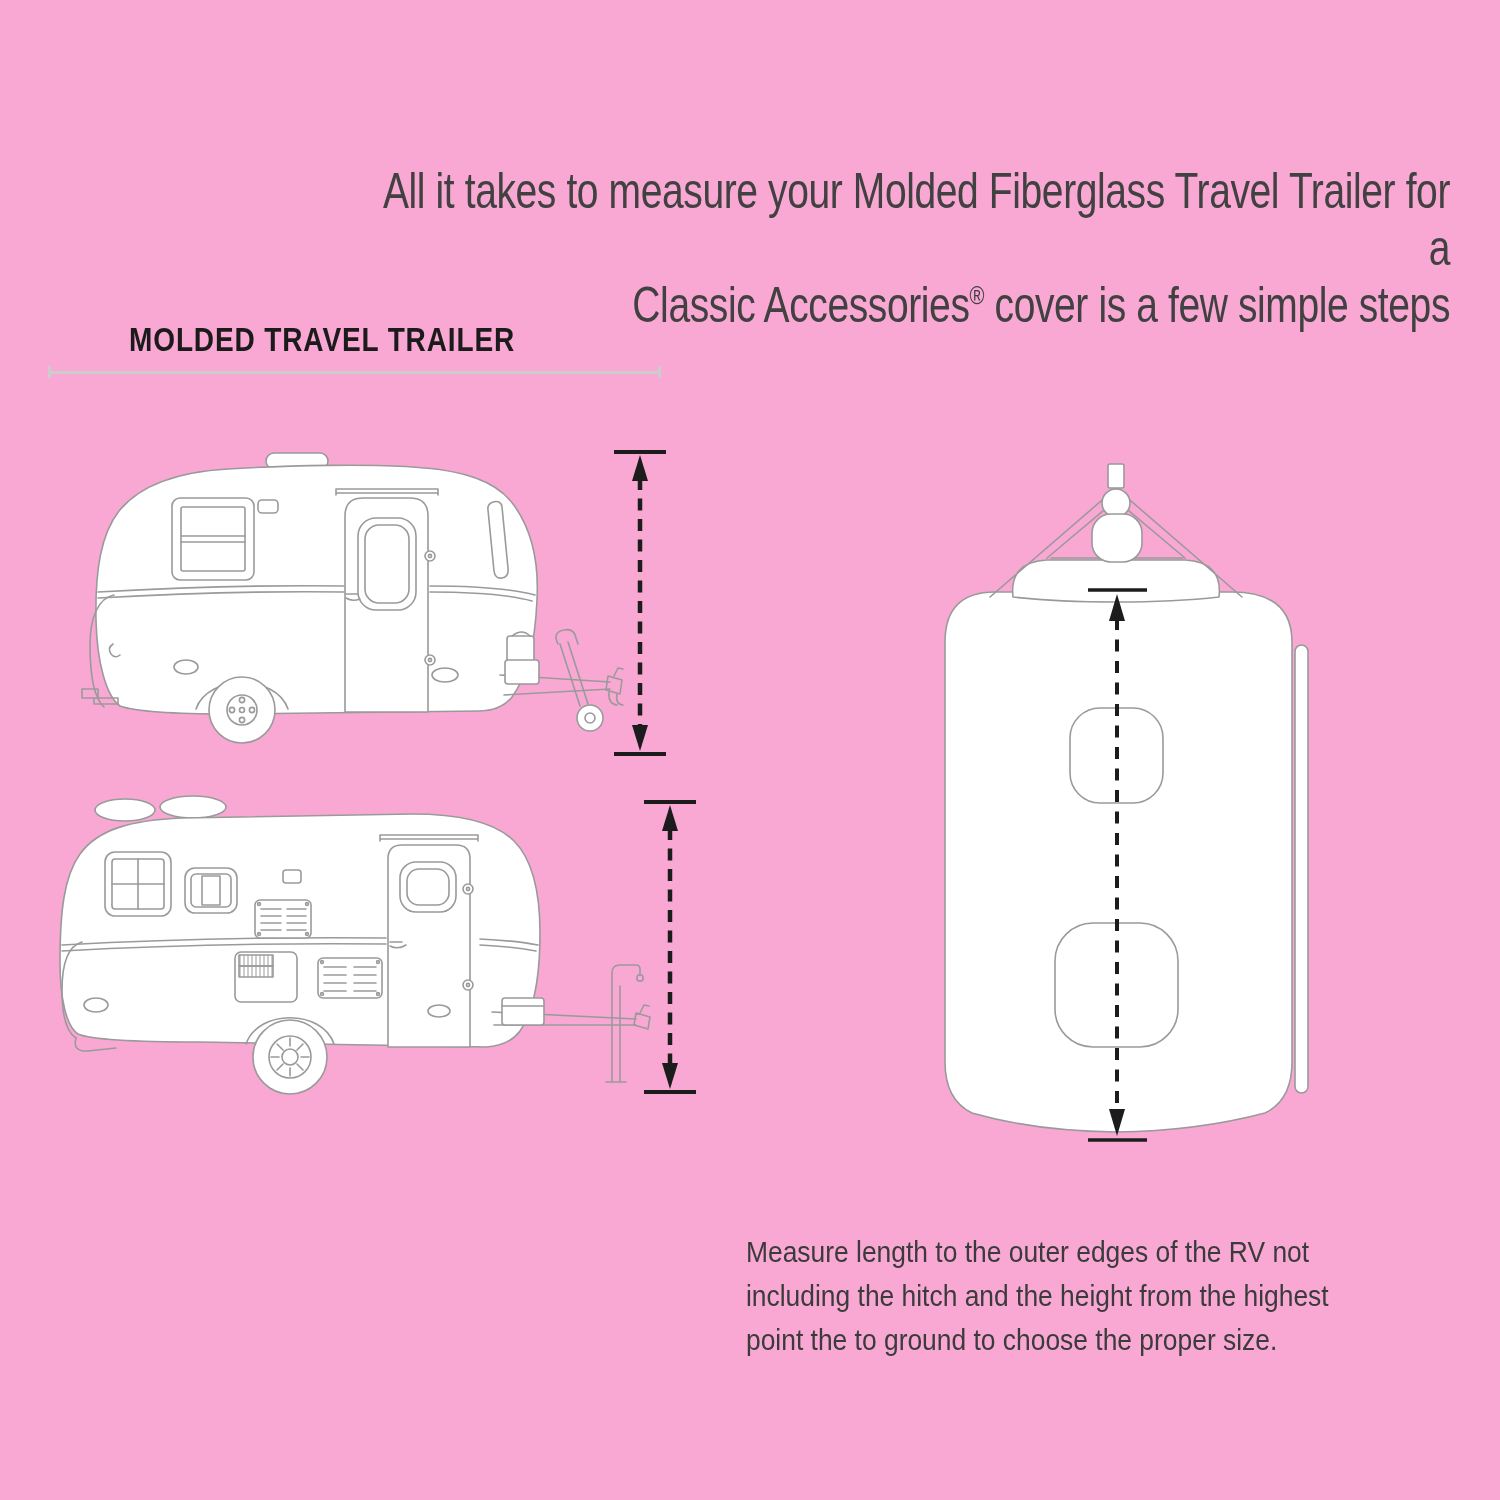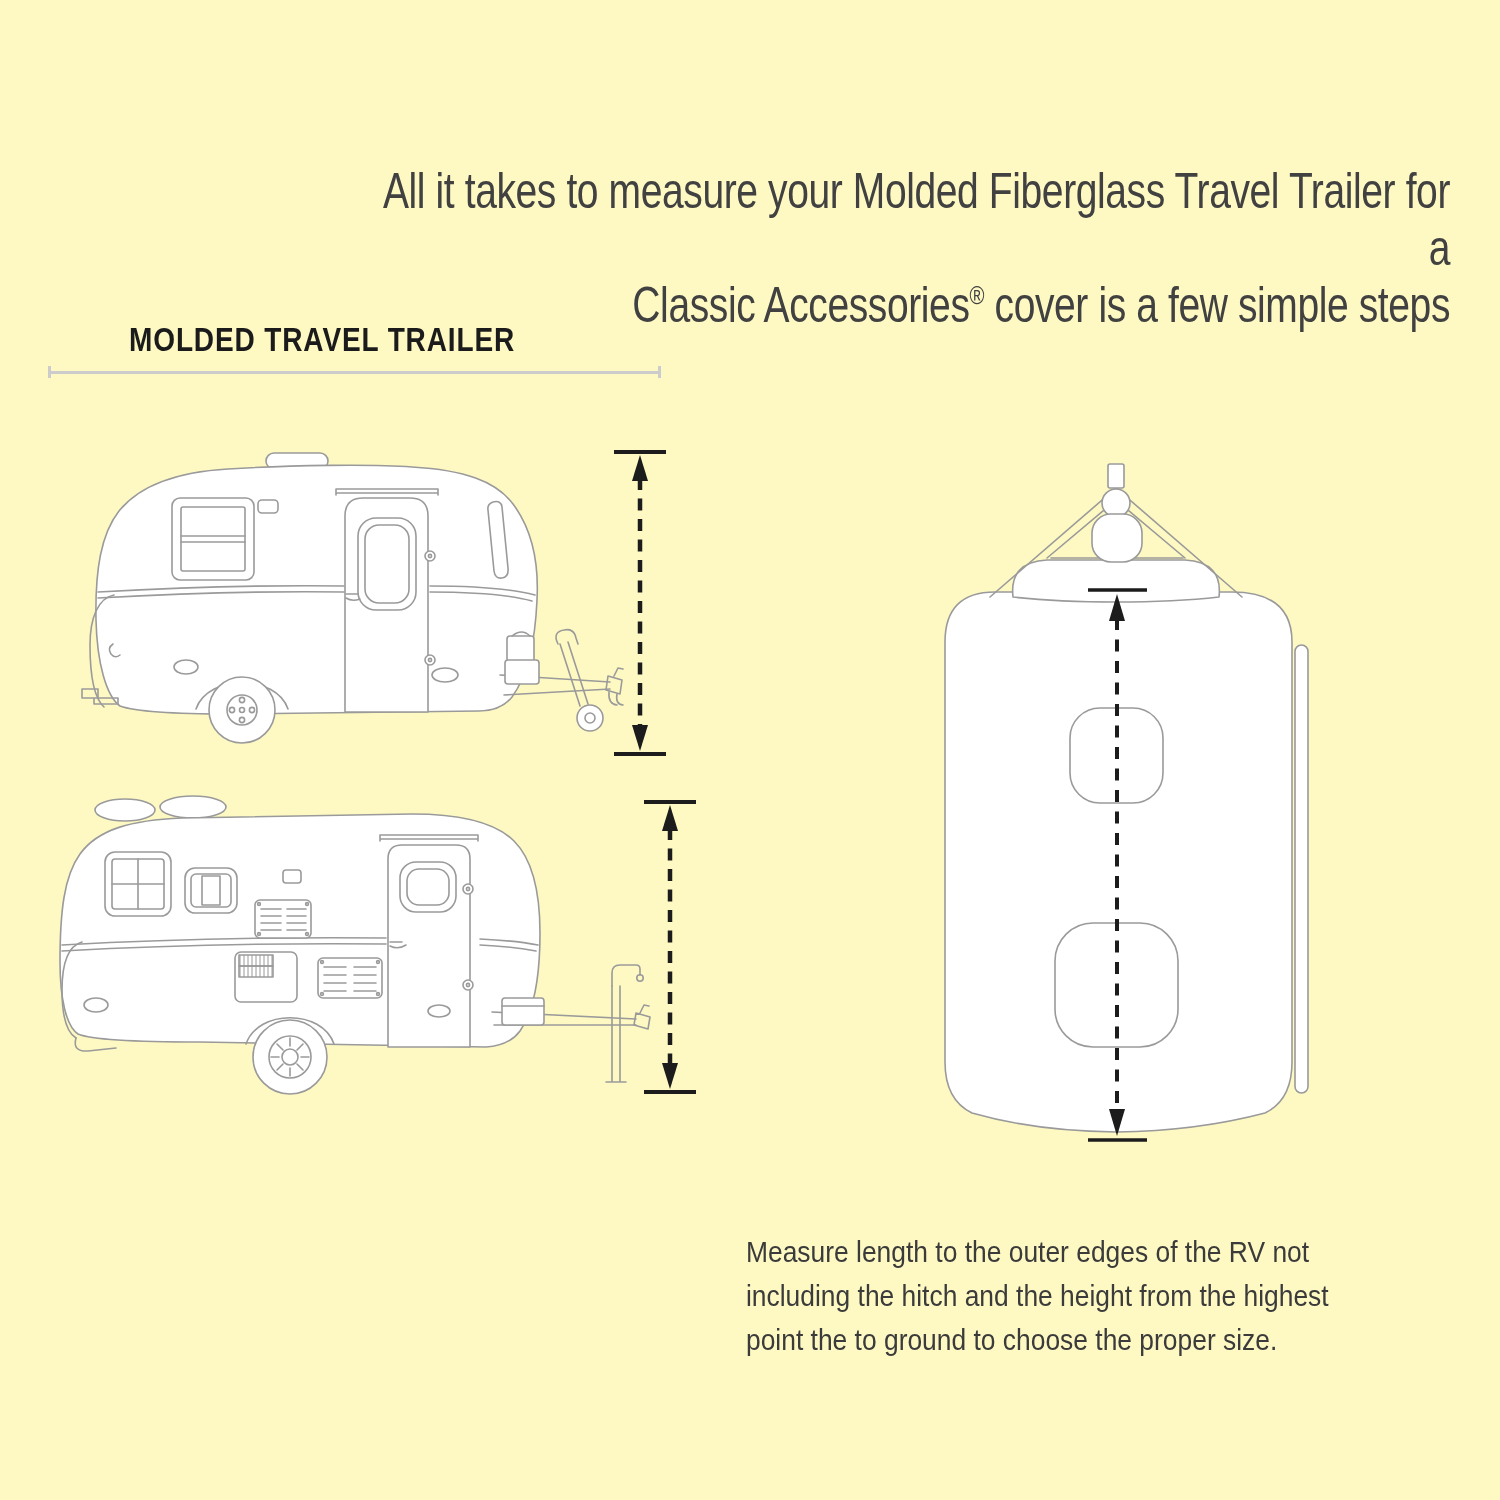--- a/index.html
+++ b/index.html
@@ -1,16 +1,16 @@
 <!DOCTYPE html>
 <html><head>
 <meta charset="utf-8">
 <style>
   html,body{margin:0;padding:0;background:#ffffff;}
-  #page{position:relative;width:1500px;height:1500px;background:#fef9c3;overflow:hidden;
+  #page{position:relative;width:1500px;height:1500px;background:#f9a8d4;overflow:hidden;
         font-family:"Liberation Sans",sans-serif;}
   .abs{position:absolute;}
 
   #title{top:163px;right:50px;width:1400px;text-align:right;
          font-size:50px;font-weight:300;color:#414141;line-height:57px;
          letter-spacing:-0.5px;transform:scaleX(0.78);transform-origin:100% 0;}
   #title sup{font-size:52%;line-height:0;}
 
   #section-label{left:129px;top:321px;font-size:33px;font-weight:700;color:#1b1b1b;
          letter-spacing:1px;white-space:nowrap;transform:scaleX(0.85);transform-origin:0 0;}

